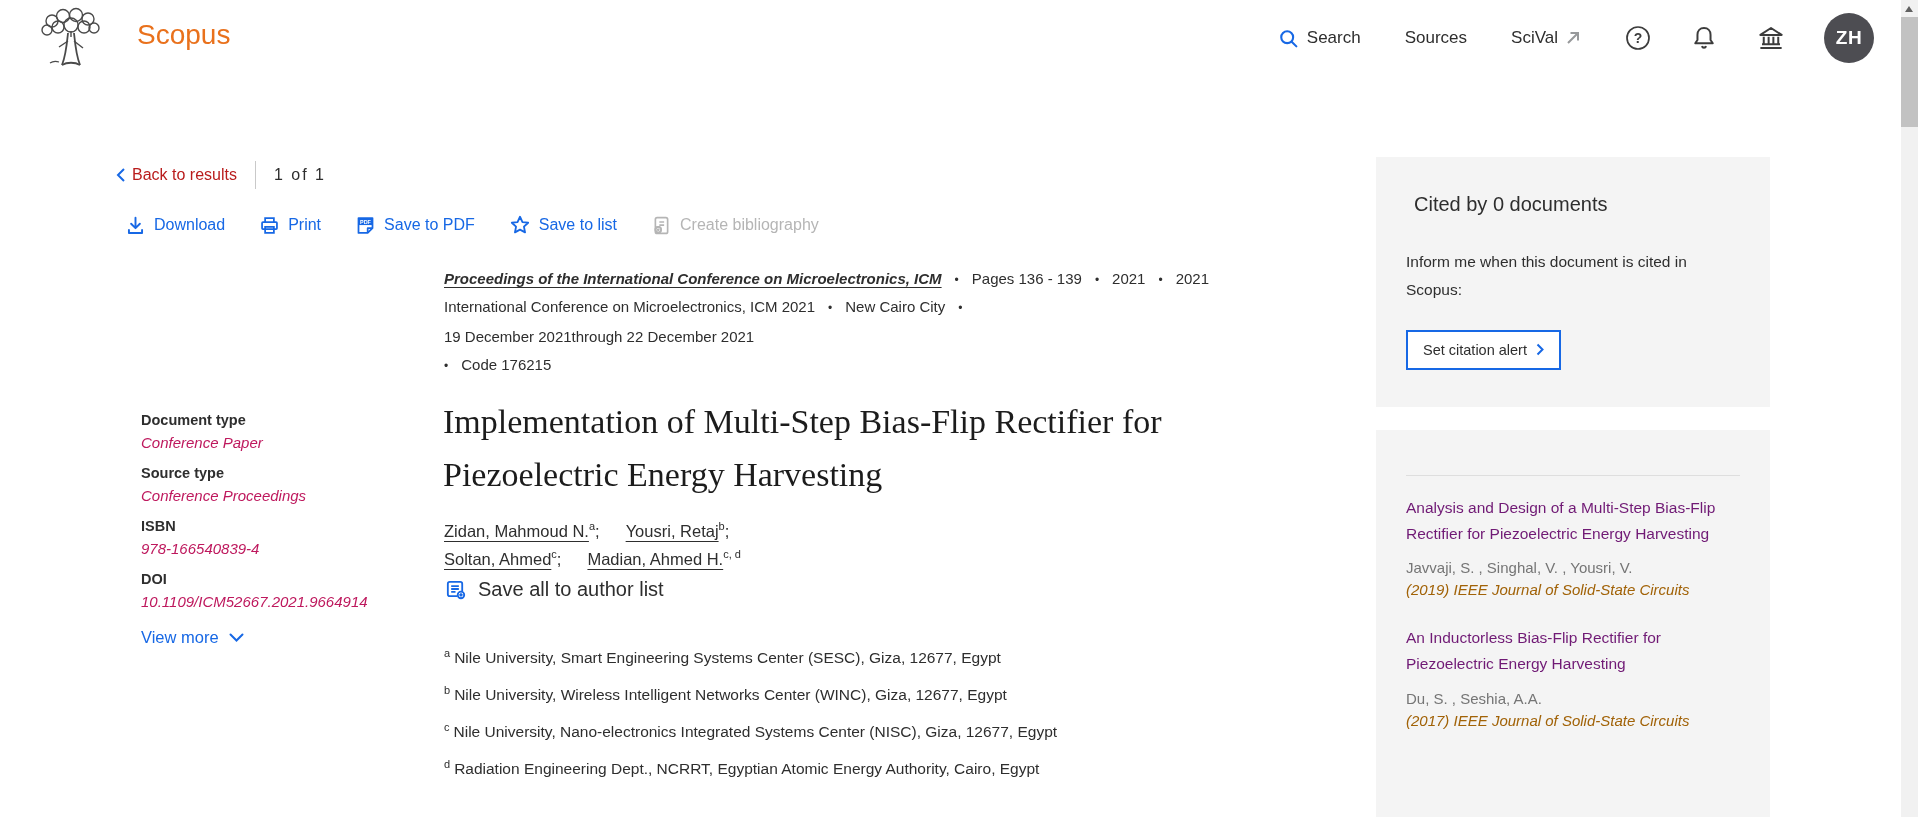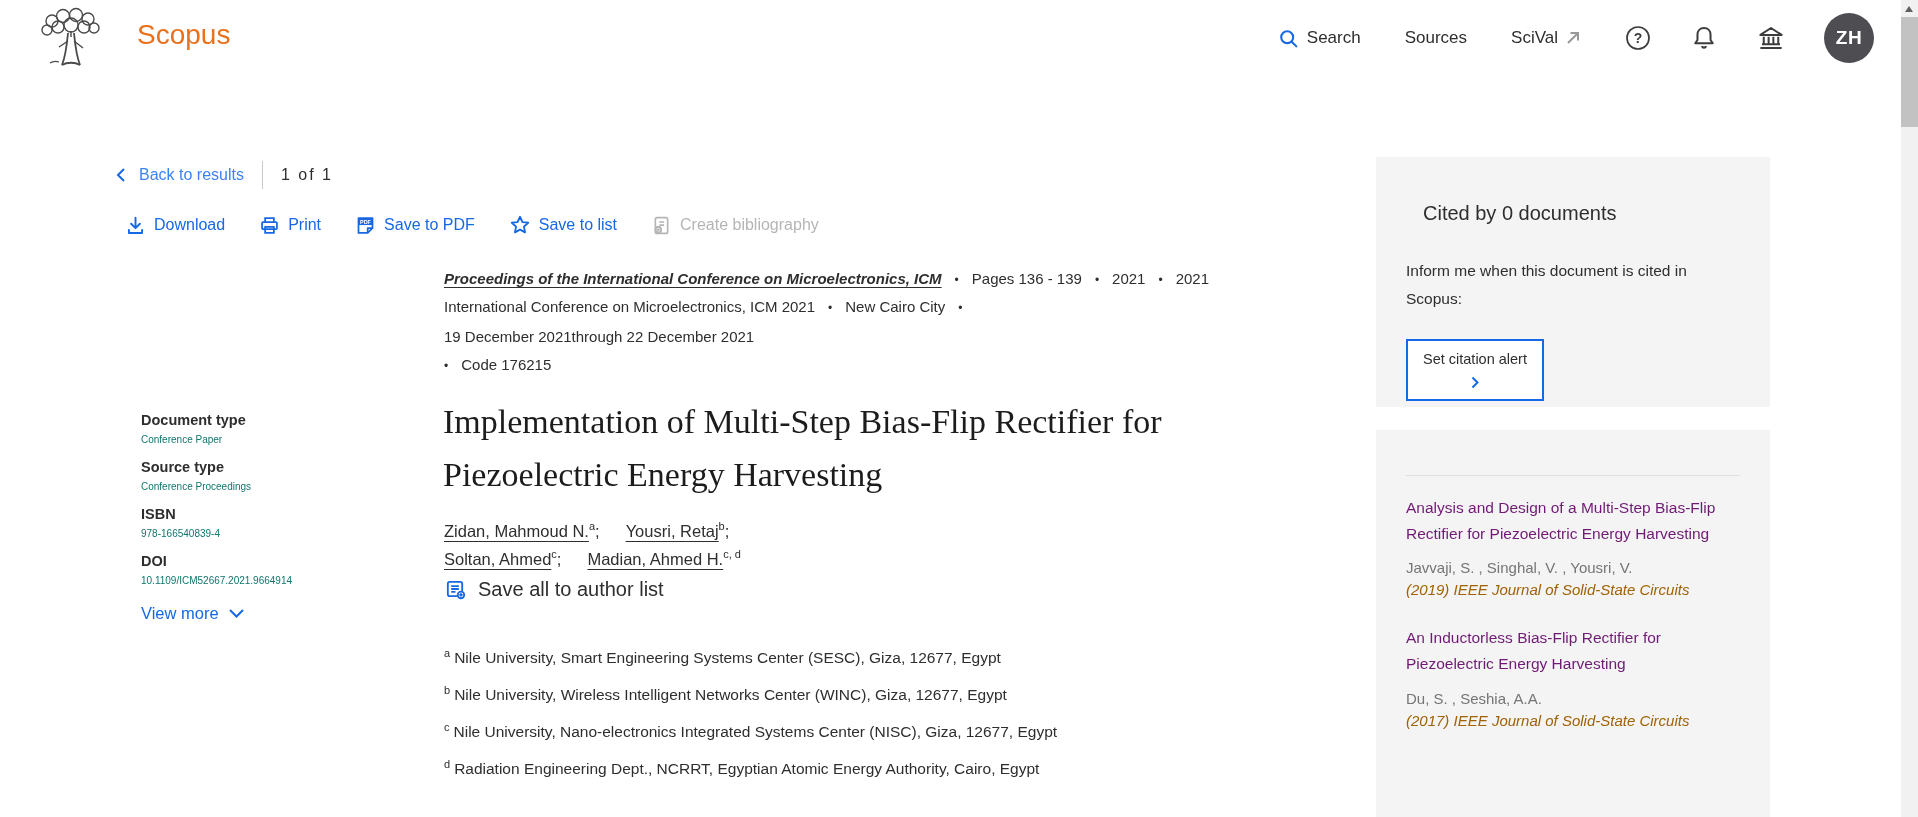--- a/index.html
+++ b/index.html
@@ -12,66 +12,66 @@
   .brand{position:absolute;left:137px;top:19px;font-size:28px;color:#e9711c;font-weight:500;}
   .nav{position:absolute;right:44px;top:0;height:76px;display:flex;align-items:center;gap:44px;}
   .nav-link{display:flex;align-items:center;gap:8px;font-size:17px;color:#2e2e2e;cursor:pointer;}
   .icon-cluster{display:flex;align-items:center;gap:38px;}
   .icon-btn{color:#3c3c3c;display:flex;align-items:center;cursor:pointer;}
   .avatar{width:50px;height:50px;border-radius:50%;background:#4d4d52;color:#fff;display:flex;
           align-items:center;justify-content:center;font-size:19px;font-weight:bold;letter-spacing:.5px;cursor:pointer;}
 
   
   .breadcrumb{position:absolute;left:115px;top:161px;display:flex;align-items:center;font-size:16px;}
-  .back-link{display:flex;align-items:center;gap:13px;color:#3b82f6;cursor:pointer;}
+  .back-link{display:flex;align-items:center;gap:6px;color:#b91c1c;cursor:pointer;}
   .crumb-divider{width:1px;height:28px;background:#c9c9c9;margin:0 18px;}
   .position-indicator{color:#2e2e2e;letter-spacing:2px;}
 
   
   .toolbar{position:absolute;left:125px;top:214px;display:flex;gap:34px;align-items:center;font-size:16px;}
   .tool{display:flex;gap:8px;align-items:center;color:#1768e5;cursor:pointer;white-space:nowrap;}
   .tool.disabled{color:#b5b5b5;cursor:default;}
 
   
   .pubinfo{position:absolute;left:444px;top:270px;width:790px;font-size:15px;}
   .pubrow{display:flex;gap:13px;align-items:baseline;flex-wrap:wrap;margin-bottom:11px;}
   .source-link{font-weight:bold;font-style:italic;color:#2e2e2e;text-decoration:underline;
                text-underline-offset:3px;cursor:pointer;}
   .bullet{font-size:12px;color:#2e2e2e;}
 
   
   .meta{position:absolute;left:141px;top:412px;width:290px;font-size:15px;}
   .meta-group{margin-bottom:14px;}
   .meta-label{font-weight:bold;font-size:14.5px;margin-bottom:6px;}
-  .meta-value{font-size:10px;color:#0f766e;}
+  .meta-value{font-size:15px;color:#be185d;font-style:italic;}
   .view-more{display:flex;align-items:center;gap:10px;color:#1768e5;font-size:16.5px;margin-top:18px;cursor:pointer;}
 
   
   .title{position:absolute;left:443px;top:396px;width:820px;font-family:"Liberation Serif", serif;
          font-size:34px;line-height:1.55;color:#1c1c1c;font-weight:400;}
   .authors{position:absolute;left:444px;top:517px;width:434px;font-size:16.5px;line-height:1.68;}
   .author{display:inline-block;margin-right:26px;white-space:nowrap;cursor:pointer;}
   .author-name{text-decoration:underline;text-underline-offset:3.5px;color:#2e2e2e;}
   .author sup{font-size:11px;}
   .save-all{position:absolute;left:444px;top:578px;display:flex;gap:11px;align-items:center;
             font-size:20px;color:#2e2e2e;cursor:pointer;}
   .save-all-icon{color:#1768e5;display:flex;}
   .affils{position:absolute;left:444px;top:646px;font-size:15.5px;color:#2e2e2e;}
   .affil{margin-bottom:14px;line-height:1.4;}
   .affil sup{font-size:11px;margin-right:4px;}
 
   
   .panel{position:absolute;left:1376px;width:394px;background:#f4f4f4;padding:28px 30px;box-sizing:border-box;}
-  .panel-heading{font-size:20px;font-weight:400;color:#2e2e2e;margin:17px;}
+  .panel-heading{font-size:20px;font-weight:400;color:#2e2e2e;margin:8px;}
   #cited-by{top:157px;height:250px;}
   #related{top:430px;height:430px;}
   .cited-body{margin-top:32px;font-size:15.5px;line-height:1.8;}
   .alert-btn{margin-top:26px;display:inline-flex;align-items:center;gap:9px;background:#fff;
              border:2px solid #1768e5;padding:10px 15px;font-size:14.5px;color:#2e2e2e;
-             font-family:"Liberation Sans", sans-serif;cursor:pointer;flex-direction:column;}
+             font-family:"Liberation Sans", sans-serif;cursor:pointer;}
   .related-divider{border:none;border-top:1px solid #dedede;margin:17px 0 19px;}
   .rel-item{margin-bottom:27px;}
   .rel-title{color:#701a75;font-size:15.5px;line-height:1.66;cursor:pointer;}
   .rel-authors{color:#757575;margin-top:13px;font-size:15px;}
   .rel-source{font-style:italic;margin-top:5px;font-size:15px;color:#a16207;}
 
   
   .scrollbar{position:absolute;right:0;top:0;width:17px;height:817px;background:#f1f1f1;}
   .sb-up{position:absolute;top:6px;left:4px;width:0;height:0;cursor:pointer;
          border-left:4.5px solid transparent;border-right:4.5px solid transparent;border-bottom:6px solid #606060;}

